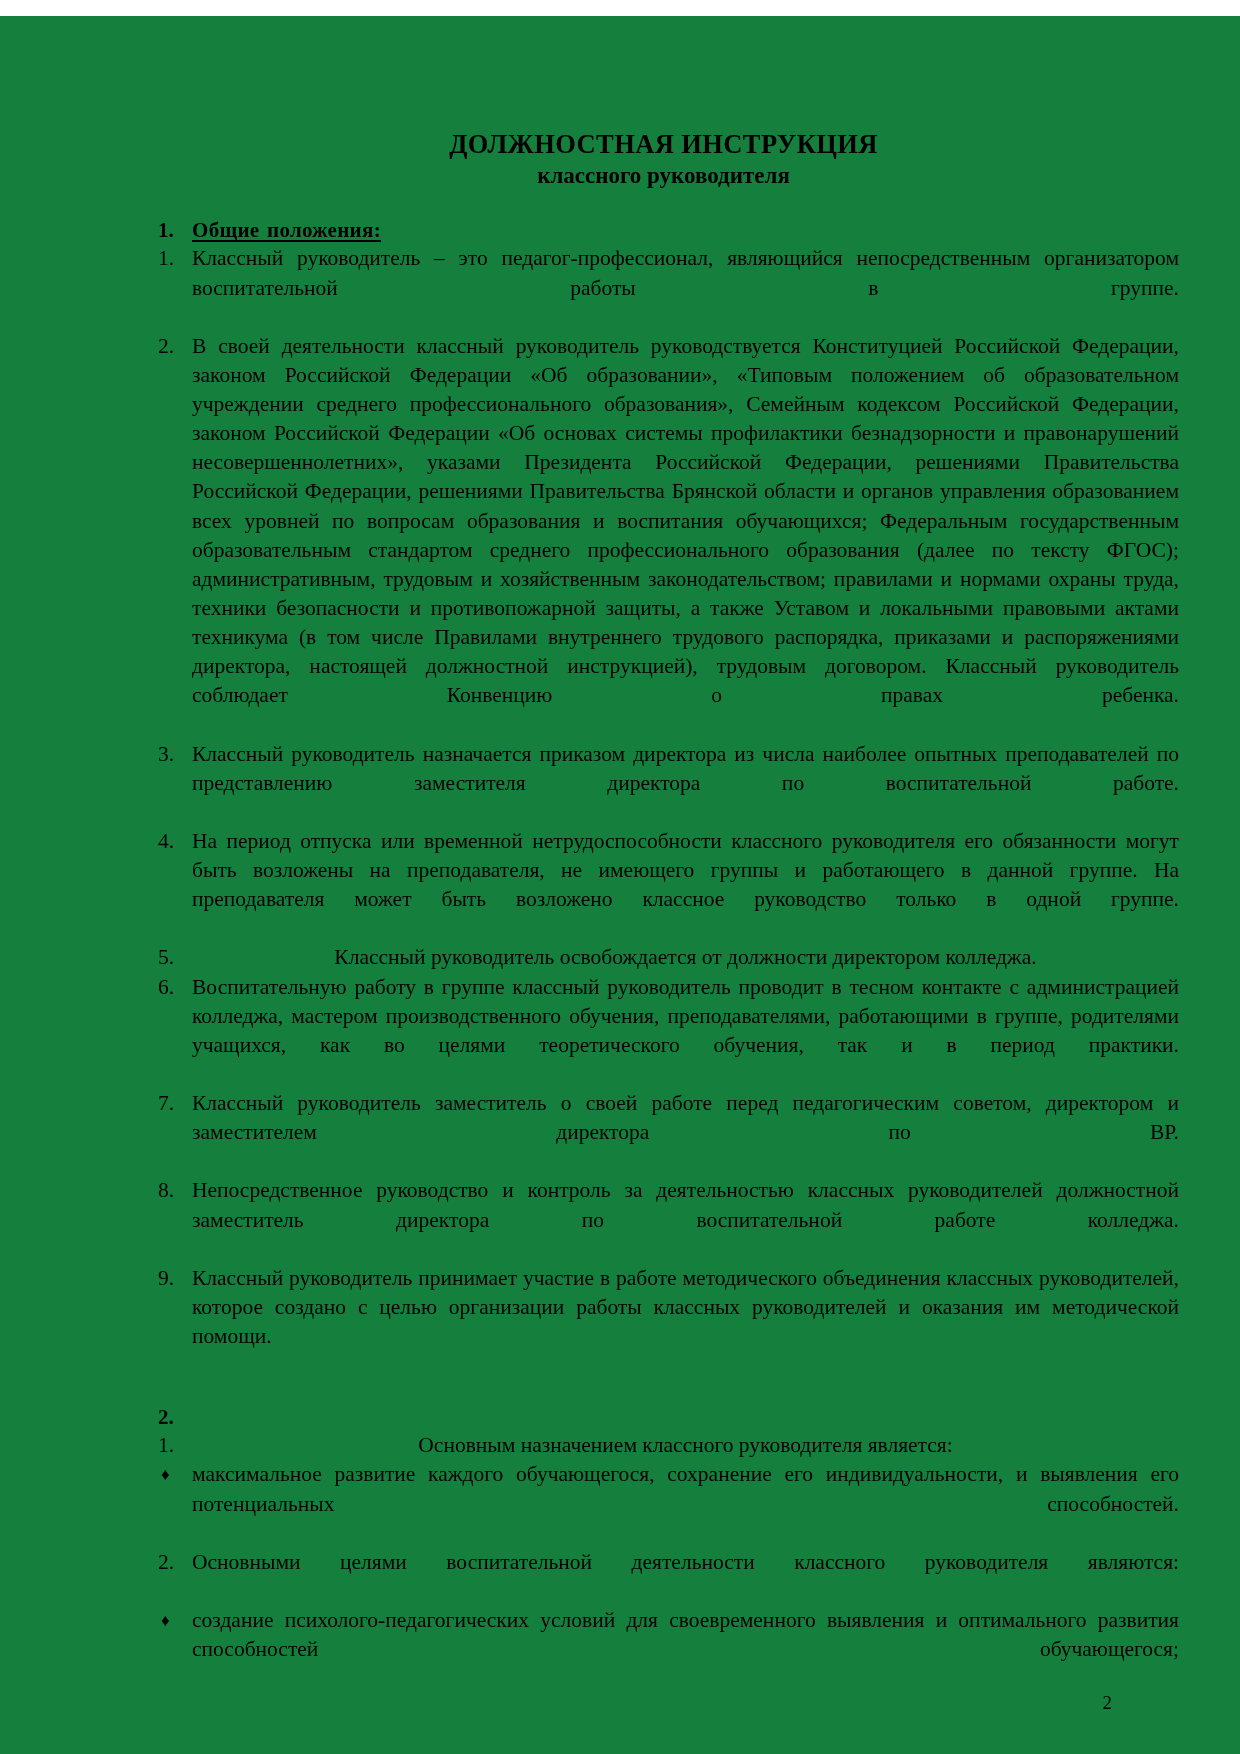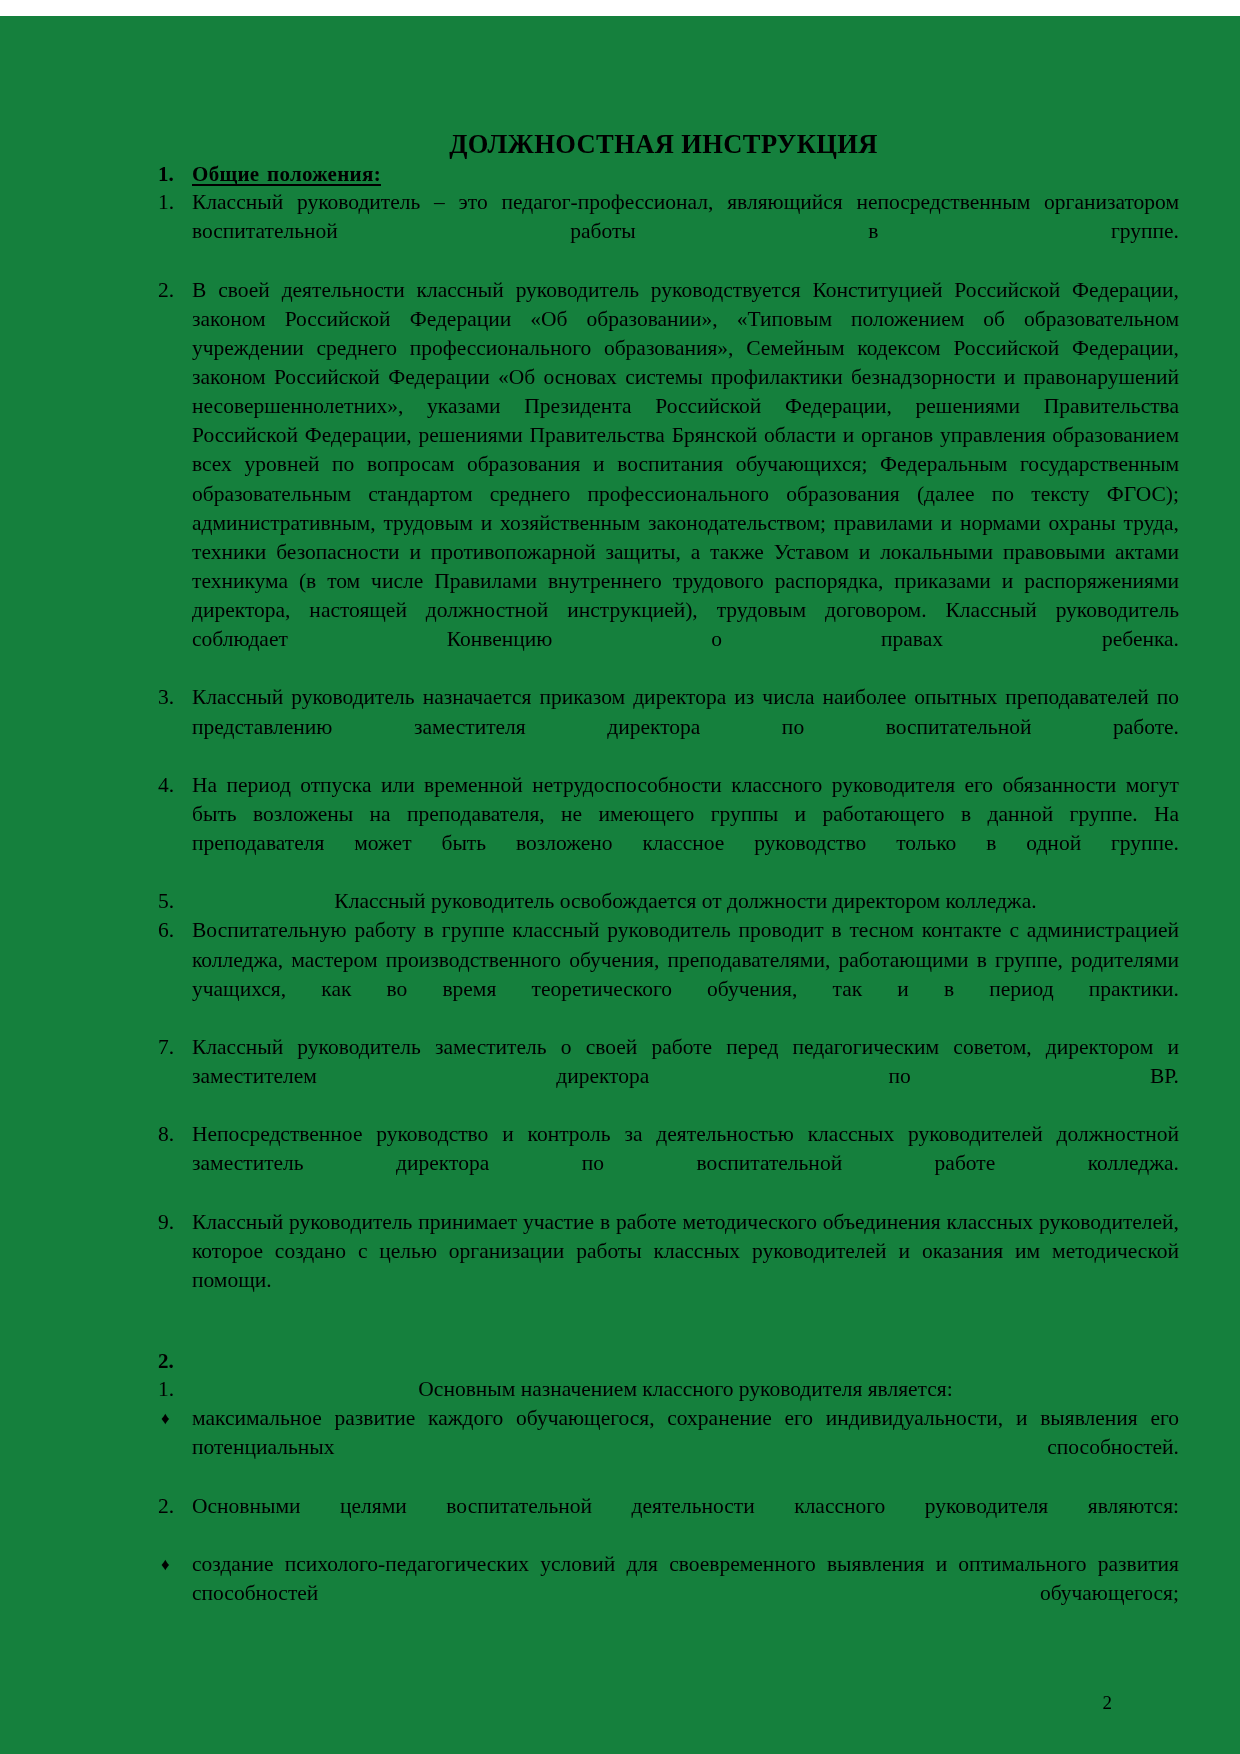--- a/index.html
+++ b/index.html
@@ -104,20 +104,21 @@
     font-size: 19px;
     line-height: 1;
   }
 </style>
 </head>
 <body>
 
 <div class="page">
 
   <h1 class="doc-title">ДОЛЖНОСТНАЯ ИНСТРУКЦИЯ</h1>
+  <h2 class="doc-subtitle">классного руководителя</h2>
 
   <div class="section-heading">
     <span class="num">1.</span>
     <span class="txt">Общие  положения:</span>
   </div>
 
   <div class="list">
     <div class="item">
       <span class="marker">1.</span>
       <span class="body">Классный руководитель – это педагог-профессионал, являющийся непосредственным организатором воспитательной работы в группе.</span>
@@ -133,21 +134,21 @@
     <div class="item">
       <span class="marker">4.</span>
       <span class="body">На период отпуска или временной нетрудоспособности классного руководителя его обязанности могут быть возложены на преподавателя, не имеющего группы и работающего в данной группе. На преподавателя может быть возложено классное руководство только в одной группе.</span>
     </div>
     <div class="item">
       <span class="marker">5.</span>
       <span class="body last-nojustify">Классный руководитель освобождается от должности директором колледжа.</span>
     </div>
     <div class="item">
       <span class="marker">6.</span>
-      <span class="body">Воспитательную работу в группе классный руководитель проводит в тесном контакте с администрацией  колледжа, мастером производственного обучения, преподавателями, работающими в группе, родителями учащихся, как во время теоретического обучения, так и в период практики.</span>
+      <span class="body">Воспитательную работу в группе классный руководитель проводит в тесном контакте с администрацией  колледжа, мастером производственного обучения, преподавателями, работающими в группе, родителями учащихся, как во целями теоретического обучения, так и в период практики.</span>
     </div>
     <div class="item">
       <span class="marker">7.</span>
       <span class="body">Классный руководитель заместитель о своей работе перед педагогическим советом, директором и заместителем директора по ВР.</span>
     </div>
     <div class="item">
       <span class="marker">8.</span>
       <span class="body">Непосредственное руководство и контроль за деятельностью классных руководителей должностной заместитель директора по воспитательной работе колледжа.</span>
     </div>
     <div class="item">

